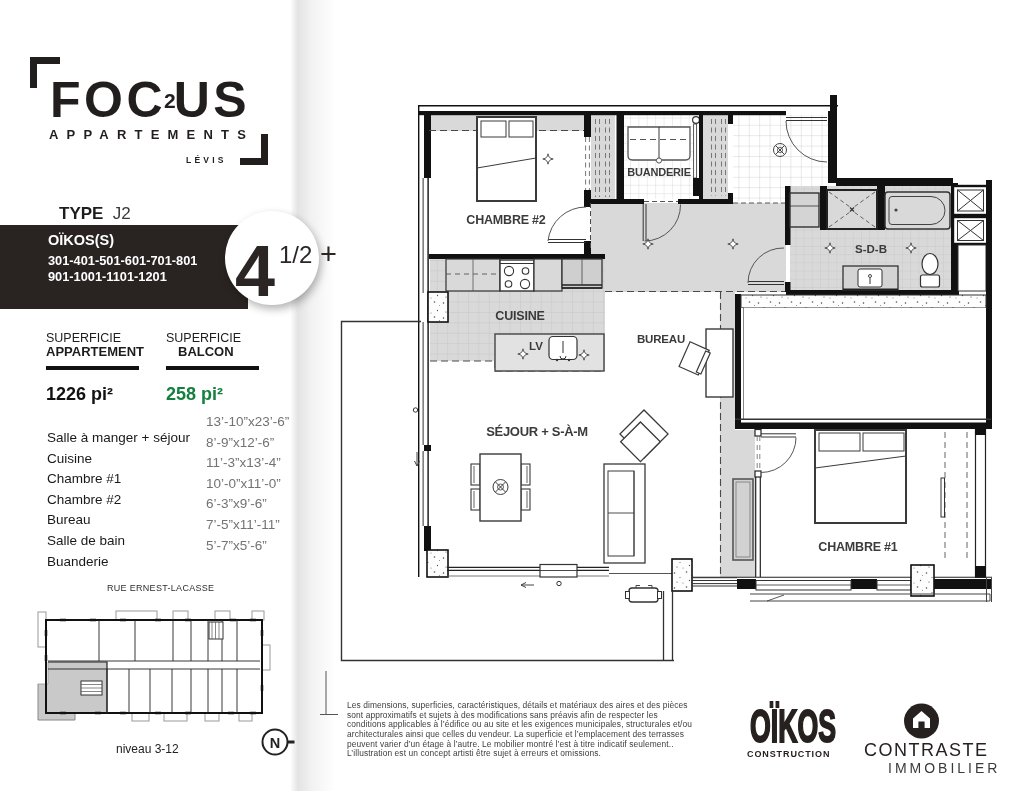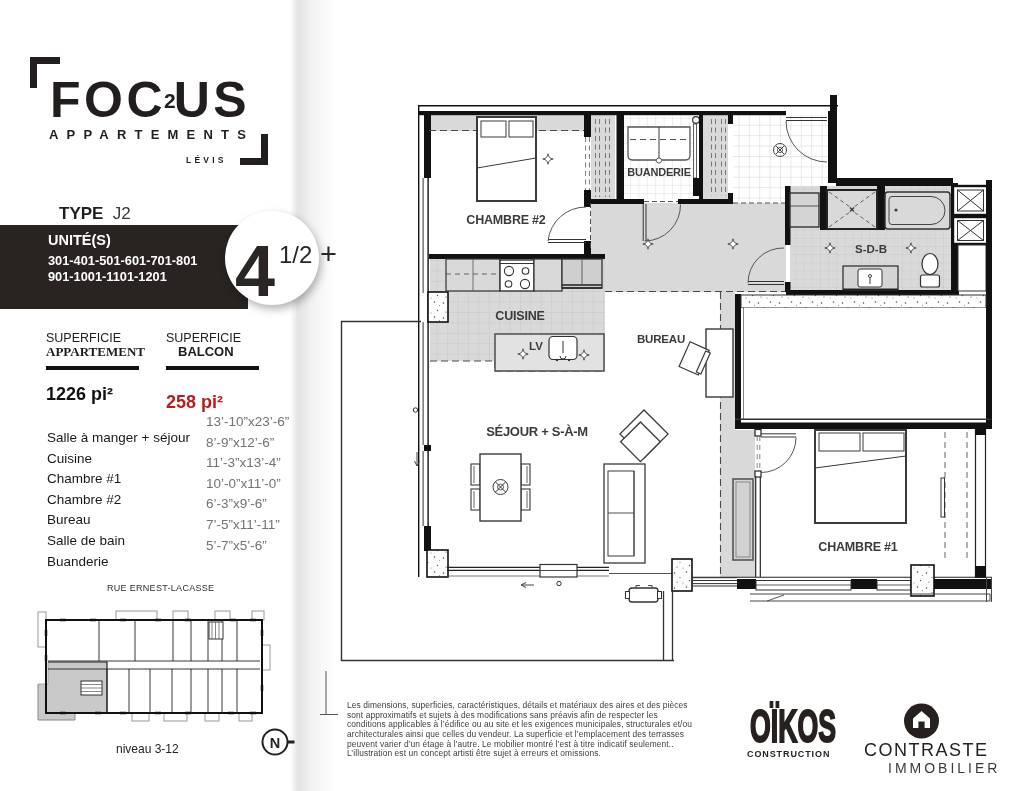--- a/index.html
+++ b/index.html
@@ -19,37 +19,37 @@
 
 <div class="abs" style="left:50px;top:75px;font-size:50px;font-weight:700;color:#221e1d;letter-spacing:3.5px;line-height:1;">FOC<span style="font-size:21px;vertical-align:9px;letter-spacing:0;margin:0 -2px;">2</span>US</div>
 
 <div class="abs" style="left:49px;top:127px;font-size:13px;font-weight:700;color:#221e1d;letter-spacing:8.2px;">APPARTEMENTS</div>
 
 <div class="abs" style="left:186px;top:155px;font-size:8.5px;font-weight:700;color:#221e1d;letter-spacing:3.2px;">LÉVIS</div>
 
 <div class="abs" style="left:47px;top:204px;font-size:17px;font-weight:700;color:#1d1d1d;margin-left:12px;">TYPE&nbsp;&nbsp;<span style="font-weight:400;color:#3a3a3a;">J2</span></div>
 
 <div class="abs" style="left:0;top:225px;width:248px;height:84px;background:#292422;"></div>
-<div class="abs" style="left:48px;top:232px;font-size:14.5px;font-weight:700;color:#fff;">UNITÉ(S)</div>
+<div class="abs" style="left:48px;top:232px;font-size:14.5px;font-weight:700;color:#fff;">OÏKOS(S)</div>
 <div class="abs" style="left:48px;top:253px;font-size:12.8px;font-weight:700;color:#fff;letter-spacing:0;">301-401-501-601-701-801</div>
 <div class="abs" style="left:48px;top:269px;font-size:12.8px;font-weight:700;color:#fff;">901-1001-1101-1201</div>
 
 <div class="abs" style="left:225px;top:211px;width:94px;height:94px;border-radius:50%;background:#fff;box-shadow:2px 4px 9px rgba(0,0,0,0.30);"></div>
 <div class="abs" style="left:235px;top:235px;font-size:72px;font-weight:700;color:#2b2624;line-height:1;">4</div>
 <div class="abs" style="left:279px;top:241px;font-size:24px;font-weight:400;color:#2b2624;">1/2</div>
 <div class="abs" style="left:320px;top:238px;font-size:29px;font-weight:400;color:#2b2624;">+</div>
 
 <div class="abs" style="left:46px;top:331px;font-size:12.5px;color:#1c1c1c;">SUPERFICIE</div>
-<div class="abs" style="left:46px;top:344px;font-size:13px;font-weight:700;color:#1c1c1c;font-family:Liberation Serif, serif;">APPARTEMENT</div>
+<div class="abs" style="left:46px;top:344px;font-size:13px;font-weight:700;color:#1c1c1c;">APPARTEMENT</div>
 <div class="abs" style="left:46px;top:366px;width:93px;height:3.5px;background:#111;"></div>
 <div class="abs" style="left:166px;top:331px;font-size:12.5px;color:#1c1c1c;">SUPERFICIE</div>
 <div class="abs" style="left:166px;top:344px;font-size:13px;font-weight:700;color:#1c1c1c;padding-left:12px;">BALCON</div>
 <div class="abs" style="left:166px;top:366px;width:93px;height:3.5px;background:#111;"></div>
 <div class="abs" style="left:46px;top:384px;font-size:18px;font-weight:700;color:#111;">1226 pi²</div>
-<div class="abs" style="left:166px;top:392px;font-size:18px;font-weight:700;color:#b91c1c;">258 pi²</div>
+<div class="abs" style="left:166px;top:384px;font-size:18px;font-weight:700;color:#15803d;">258 pi²</div>
 
 <div class="abs" style="left:47px;top:428px;font-size:13.5px;color:#191919;line-height:20.6px;">Salle à manger + séjour<br>Cuisine<br>Chambre #1<br>Chambre #2<br>Bureau<br>Salle de bain<br>Buanderie</div>
 
 <div class="abs" style="left:206px;top:412px;font-size:13.5px;color:#737373;line-height:20.6px;">13’-10”x23’-6”<br>8’-9”x12’-6”<br>11’-3”x13’-4”<br>10’-0”x11’-0”<br>6’-3”x9’-6”<br>7’-5”x11’-11”<br>5’-7”x5’-6”</div>
 
 <div class="abs" style="left:107px;top:583px;font-size:9px;letter-spacing:0.3px;color:#2e2e2e;">RUE ERNEST-LACASSE</div>
 
 <div class="abs" style="left:116px;top:742px;font-size:12px;color:#222;">niveau 3-12</div>
 
 <div class="abs" style="left:347px;top:701px;font-size:8.4px;line-height:9.65px;color:#3d3d3d;letter-spacing:0.1px;">Les dimensions, superficies, caractéristiques, détails et matériaux des aires et des pièces<br>sont approximatifs et sujets à des modifications sans préavis afin de respecter les<br>conditions applicables à l’édifice ou au site et les exigences municipales, structurales et/ou<br>architecturales ainsi que celles du vendeur. La superficie et l’emplacement des terrasses<br>peuvent varier d’un étage à l’autre. Le mobilier montré l’est à titre indicatif seulement..<br>L’illustration est un concept artisti être sujet à erreurs et omissions.</div>

